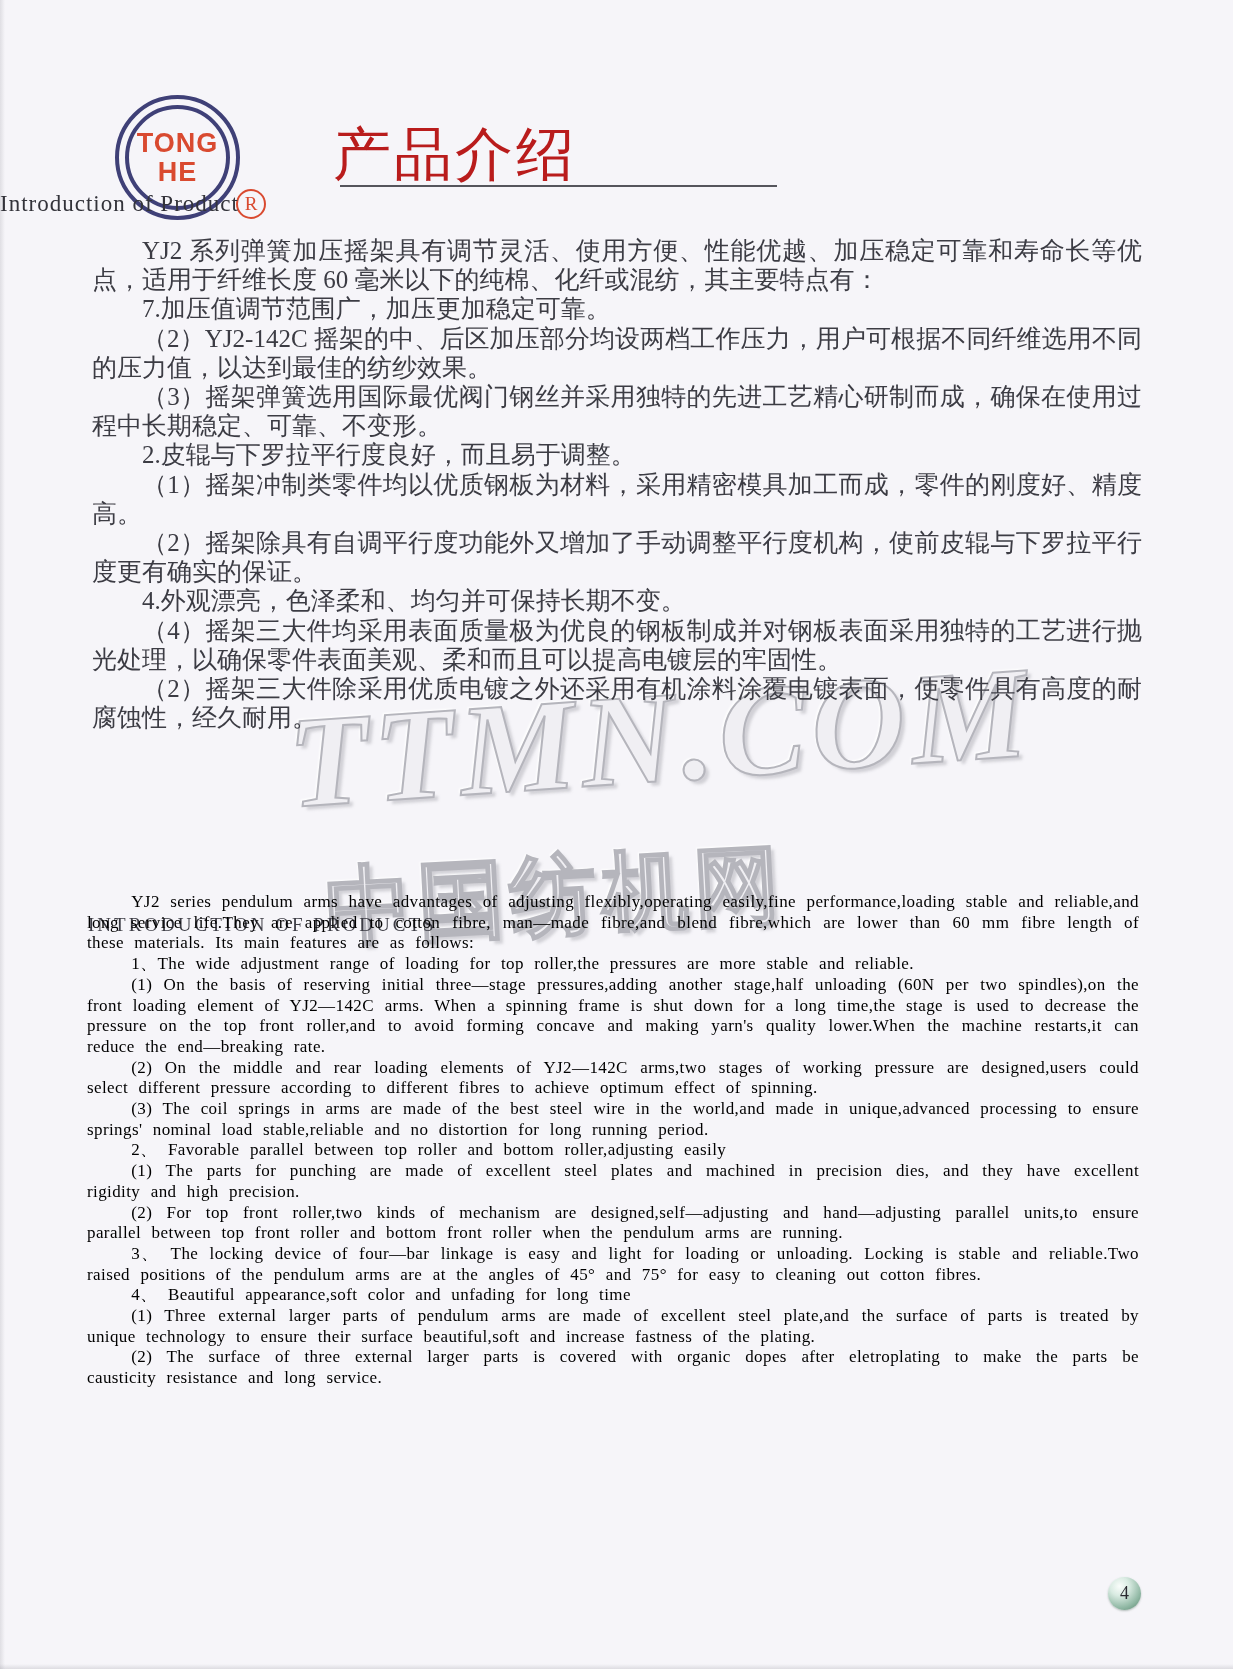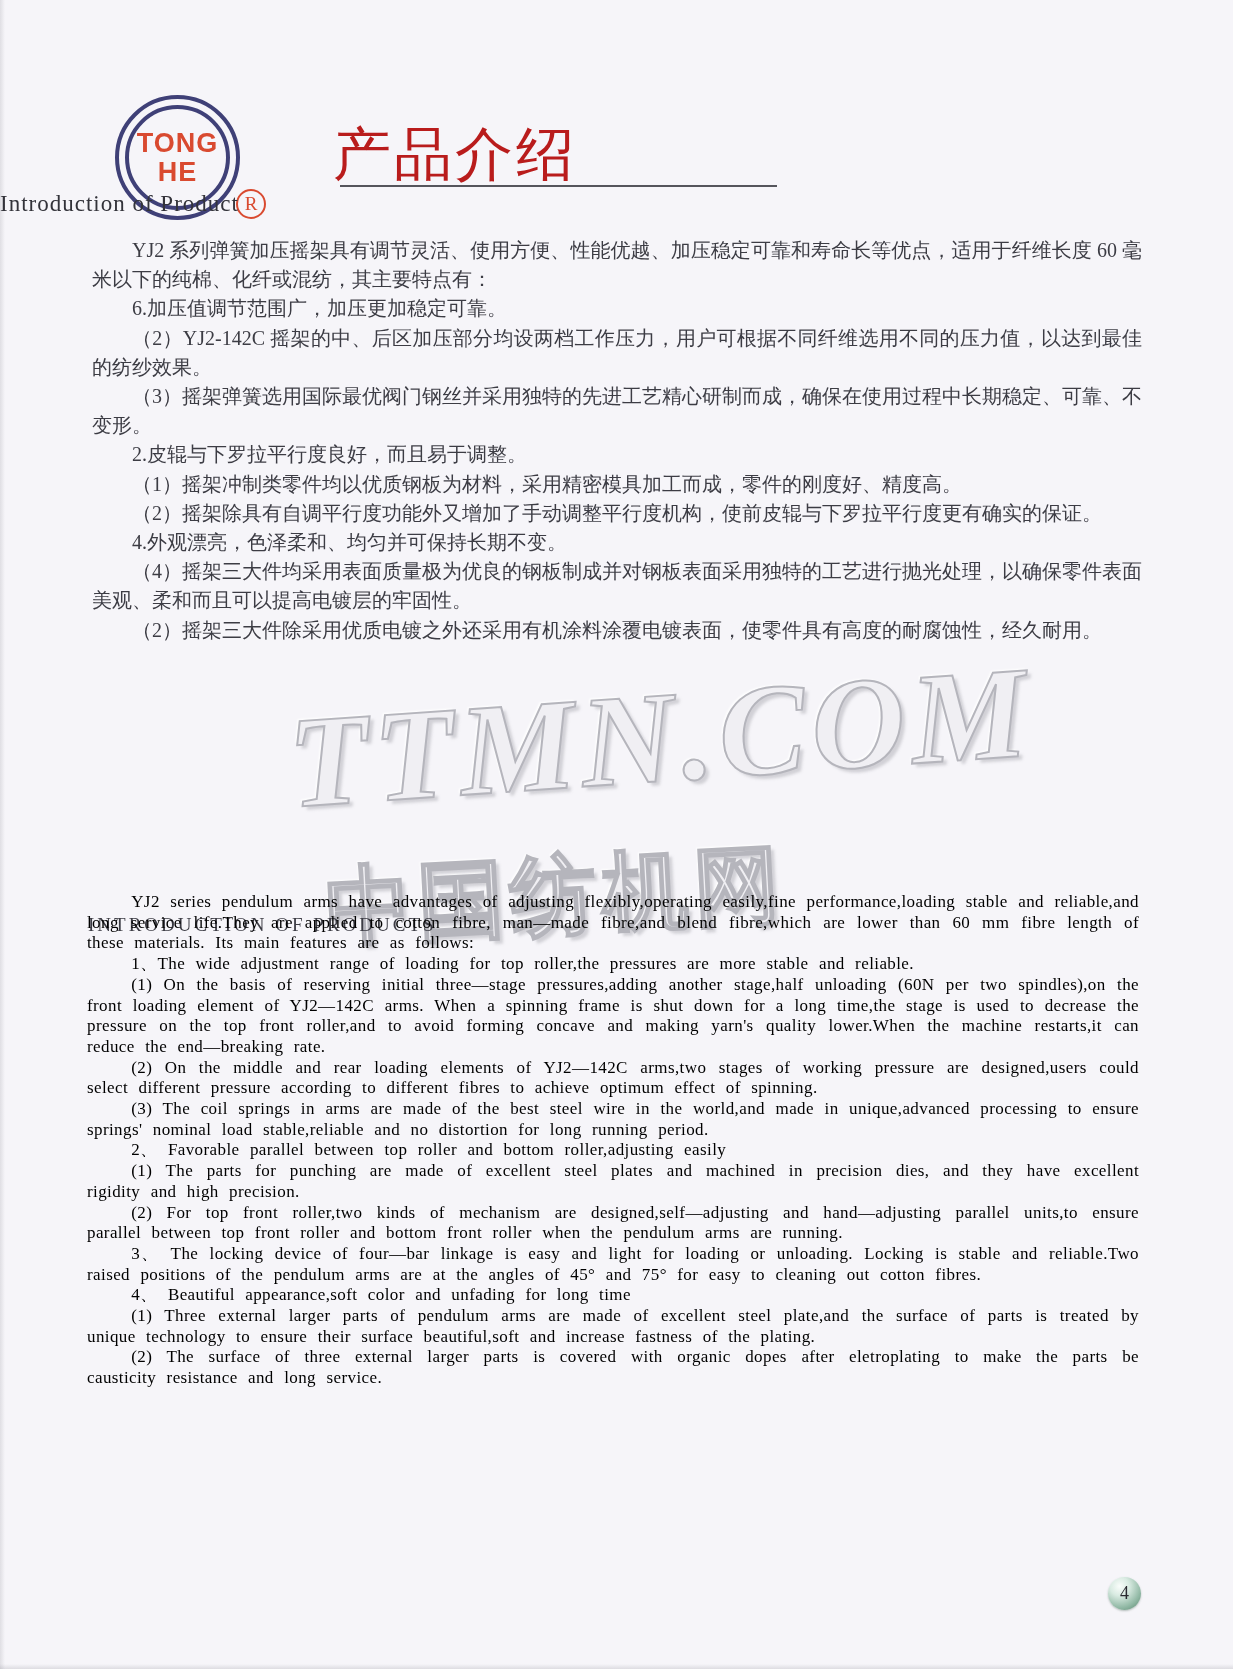--- a/index.html
+++ b/index.html
@@ -34,21 +34,21 @@
     font-size:58px;color:#b91c1c;letter-spacing:3px;
     font-family:"Liberation Serif","DejaVu Serif",serif;}
   .title-rule{position:absolute;left:340px;top:185px;width:437px;height:2px;background:#55555c;}
   .title-en{
     position:absolute;left:0;top:191px;width:775px;text-align:left;
     font-size:23px;color:#33333a;letter-spacing:1px;}
 
   
   .zh-block{
     position:absolute;left:92px;top:236px;width:1050px;z-index:2;
-    font-size:20px;line-height:29.2px;color:#3c3c44;
+    font-size:25px;line-height:29.2px;color:#3c3c44;
     text-align:justify;}
   .zh-block p{margin:0;text-indent:2em;}
 
   .en-heading{
     position:absolute;left:88px;top:866px;z-index:2;
     font-size:19px;color:#3c3c44;letter-spacing:3px;margin-top:48px;}
   .en-block{
     position:absolute;left:87px;top:892px;width:1052px;z-index:2;
     font-size:17px;line-height:20.7px;color:#000000;
     text-align:justify;letter-spacing:0.4px;word-spacing:0.34em;}
@@ -93,21 +93,21 @@
 <div class="reg-mark">
   <span>R</span>
 </div>
 
 <div class="title-zh">产品介绍</div>
 <div class="title-rule"></div>
 <div class="title-en">Introduction of Product</div>
 
 <div class="zh-block">
     <p>YJ2 系列弹簧加压摇架具有调节灵活、使用方便、性能优越、加压稳定可靠和寿命长等优点，适用于纤维长度 60 毫米以下的纯棉、化纤或混纺，其主要特点有：</p>
-    <p>6.加压值调节范围广，加压更加稳定可靠。</p>
+    <p>7.加压值调节范围广，加压更加稳定可靠。</p>
     <p>（2）YJ2-142C 摇架的中、后区加压部分均设两档工作压力，用户可根据不同纤维选用不同的压力值，以达到最佳的纺纱效果。</p>
     <p>（3）摇架弹簧选用国际最优阀门钢丝并采用独特的先进工艺精心研制而成，确保在使用过程中长期稳定、可靠、不变形。</p>
     <p>2.皮辊与下罗拉平行度良好，而且易于调整。</p>
     <p>（1）摇架冲制类零件均以优质钢板为材料，采用精密模具加工而成，零件的刚度好、精度高。</p>
     <p>（2）摇架除具有自调平行度功能外又增加了手动调整平行度机构，使前皮辊与下罗拉平行度更有确实的保证。</p>
     <p>4.外观漂亮，色泽柔和、均匀并可保持长期不变。</p>
     <p>（4）摇架三大件均采用表面质量极为优良的钢板制成并对钢板表面采用独特的工艺进行抛光处理，以确保零件表面美观、柔和而且可以提高电镀层的牢固性。</p>
     <p>（2）摇架三大件除采用优质电镀之外还采用有机涂料涂覆电镀表面，使零件具有高度的耐腐蚀性，经久耐用。</p>
   </div>
 

